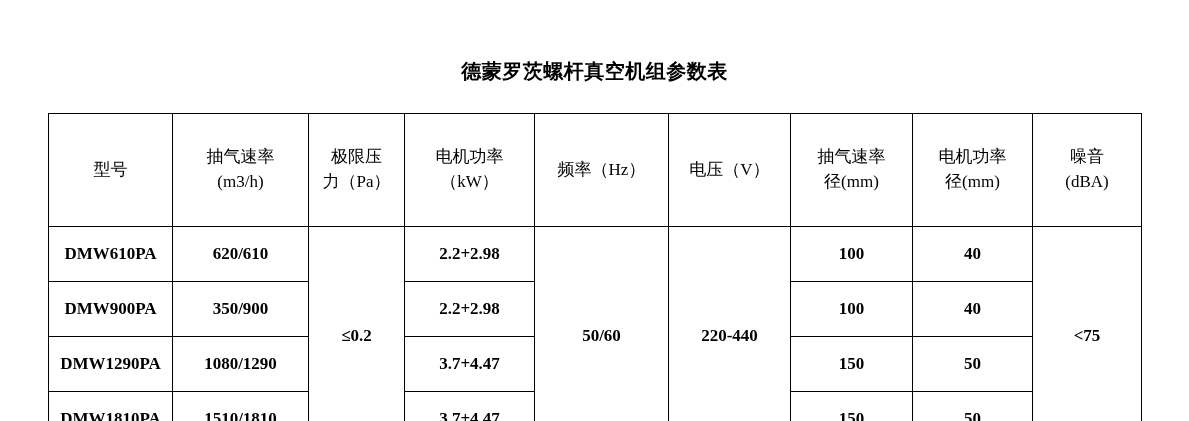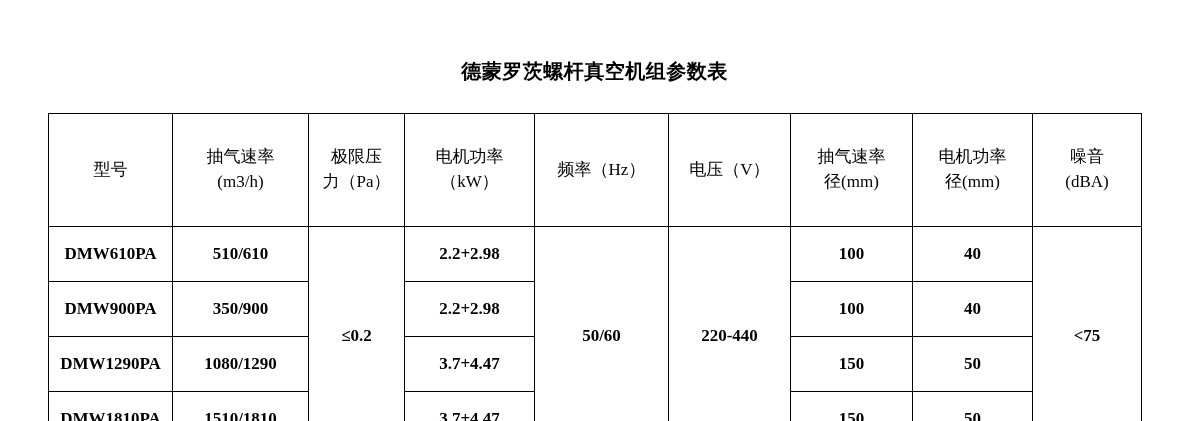--- a/index.html
+++ b/index.html
@@ -127,21 +127,21 @@
           </th>
           <th>
             <span class="hdr-line">噪音</span>
             <span class="hdr-line">(dBA)</span>
           </th>
         </tr>
       </thead>
       <tbody>
         <tr>
           <td class="model-cell">DMW610PA</td>
-          <td>510/610</td>
+          <td>620/610</td>
           <td rowspan="4">≤0.2</td>
           <td>2.2+2.98</td>
           <td rowspan="4">50/60</td>
           <td rowspan="4">220-440</td>
           <td>100</td>
           <td>40</td>
           <td rowspan="4">&lt;75</td>
         </tr>
         <tr>
           <td class="model-cell">DMW900PA</td>

